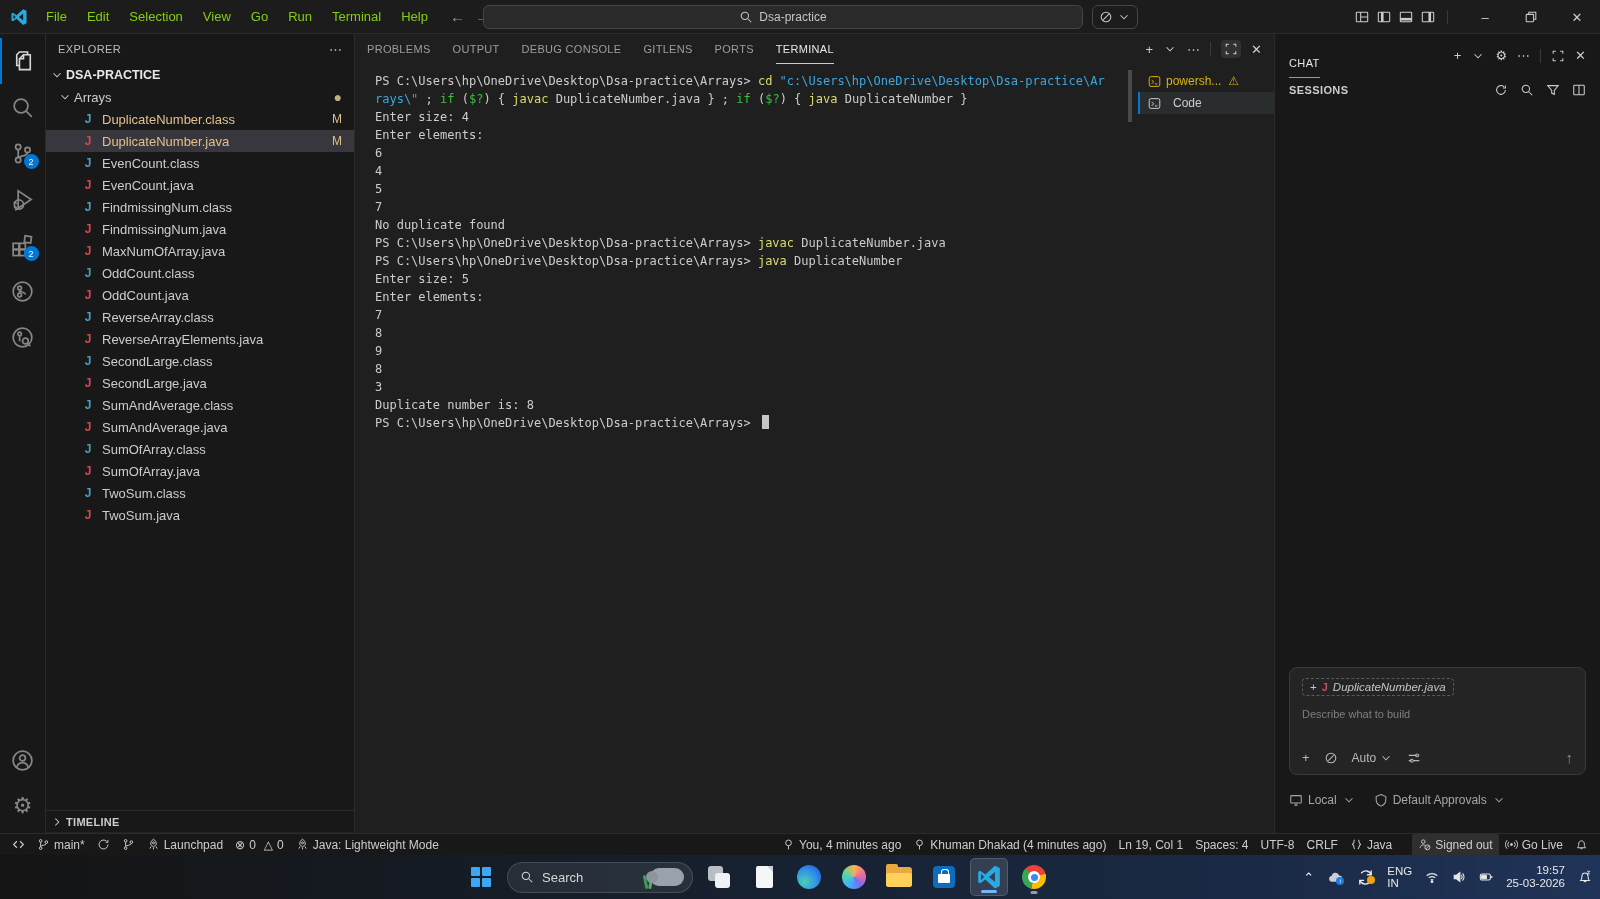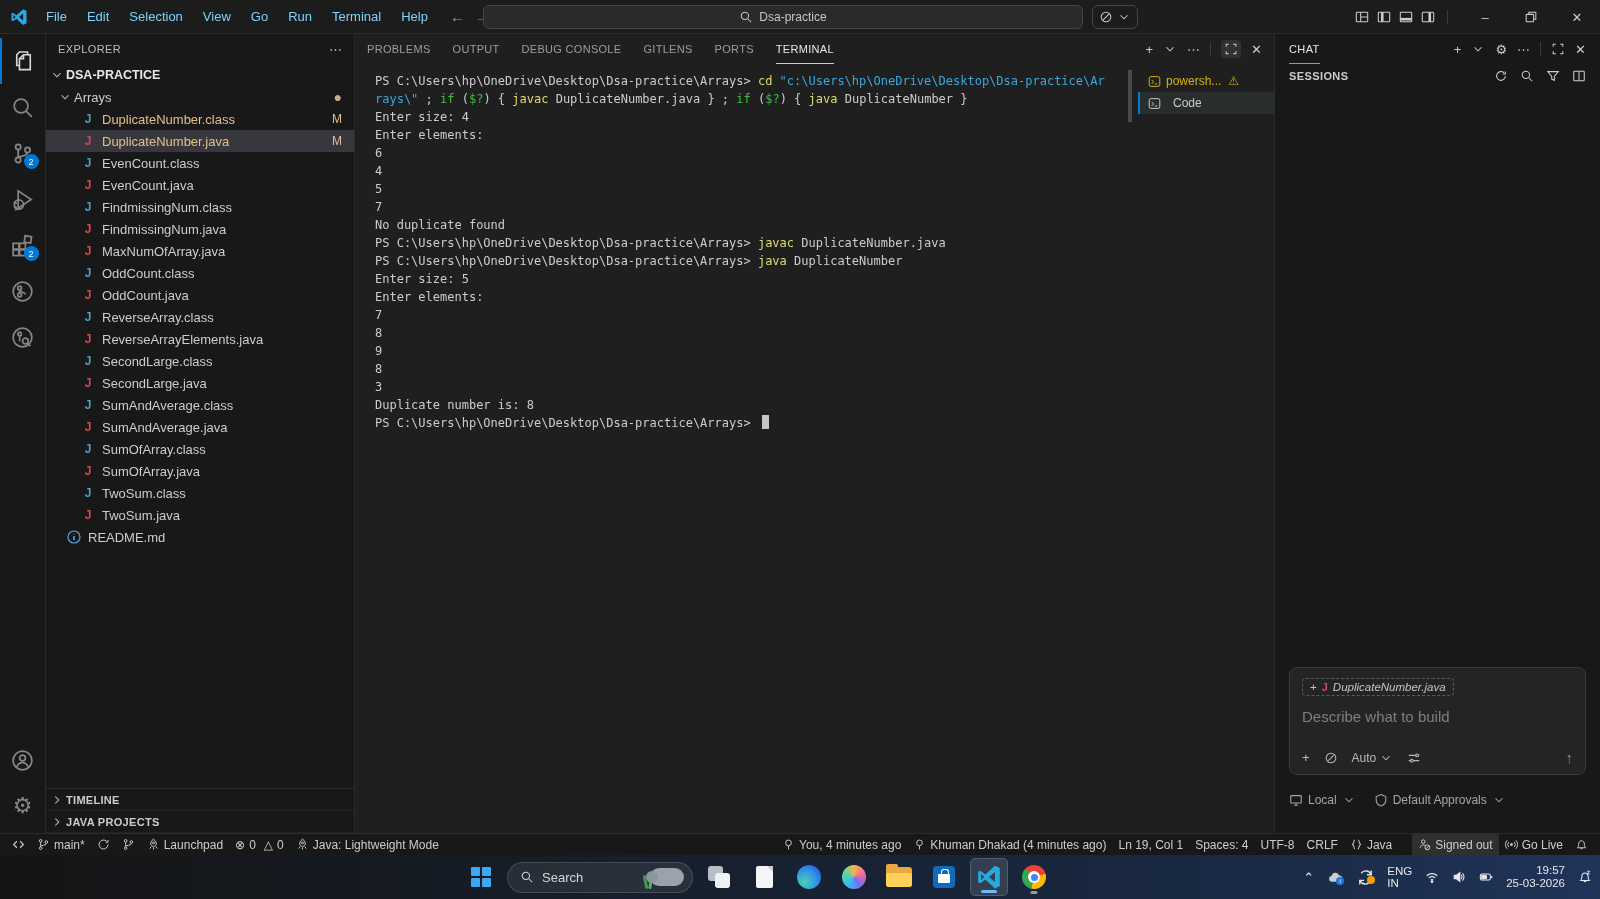--- a/index.html
+++ b/index.html
@@ -5,21 +5,21 @@
   * { margin:0; padding:0; box-sizing:border-box; }
   html,body { width:1600px; height:899px; overflow:hidden; background:#1f1f1f;
     font-family:"Liberation Sans", sans-serif; color:#cccccc; font-size:13px; }
   .app { width:1600px; height:899px; display:flex; flex-direction:column; }
 
   
   .titlebar { height:34px; background:#1c1c1c; display:flex; align-items:center;
     border-bottom:1px solid #2b2b2b; position:relative; flex:0 0 34px; }
   .vscode-logo { width:18px; height:18px; margin:0 10px 0 10px; }
   .menus { display:flex; gap:4px; }
-  .menu-item { padding:3px 8px; border-radius:5px; color:#7dd3fc; cursor:default; }
+  .menu-item { padding:3px 8px; border-radius:5px; color:#84cc16; cursor:default; }
   .nav-arrows { display:flex; gap:10px; margin-left:14px; color:#9d9d9d; font-size:15px; }
   .cmd-center { position:absolute; left:483px; top:5px; width:600px; height:24px;
     background:#2a2a2a; border:1px solid #454545; border-radius:6px; display:flex;
     align-items:center; justify-content:center; gap:6px; color:#c5c5c5; font-size:12px; }
   .copilot-btn { position:absolute; left:1092px; top:5px; height:24px; padding:0 6px;
     border:1px solid #454545; border-radius:6px; display:flex; align-items:center; gap:4px; color:#c5c5c5;}
   .tb-right { position:absolute; right:0; top:0; height:34px; display:flex; align-items:center; }
   .layout-icons { display:flex; gap:8px; margin-right:14px; padding-right:12px; border-right:1px solid #3a3a3a; }
   .layout-icons svg { width:15px; height:15px; }
   .win-btn { width:46px; height:34px; display:flex; align-items:center; justify-content:center; color:#cccccc; font-size:13px; }
@@ -81,36 +81,36 @@
   .term-list { width:136px; flex:0 0 136px; padding-top:6px; }
   .tl-item { height:22px; display:flex; align-items:center; gap:5px; padding-left:8px;
     font-size:12px; color:#cccccc; border-left:2px solid transparent; }
   .tl-item.warnrow { color:#d8b40c; }
   .tl-item.selected { background:#2a2d2e; border-left:2px solid #0078d4;gap:12px; }
   .tl-item svg { width:13px; height:13px; }
 
   
   .chat { width:326px; flex:0 0 326px; background:#181818; border-left:1px solid #2b2b2b;
     display:flex; flex-direction:column; position:relative; }
-  .chat-header { height:30px; display:flex; align-items:center; padding:0 14px; }
+  .chat-header { height:30px; display:flex; align-items:flex-start; padding:0 14px;margin-top:14px; }
   .chat-tab { font-size:11px; color:#e7e7e7; letter-spacing:.4px; height:30px; display:flex;
     align-items:center; border-bottom:1px solid #4daafc; }
   .chat-actions { margin-left:auto; display:flex; align-items:center; gap:10px; color:#cccccc;}
   .chat-actions .sep { width:1px; height:14px; background:#3a3a3a; }
   .sessions-row { height:24px; display:flex; align-items:center; padding:0 14px; }
   .sessions-title { font-size:11px; font-weight:bold; color:#cccccc; letter-spacing:.4px;}
   .sessions-icons { margin-left:auto; display:flex; gap:12px; color:#cccccc; }
   .sessions-icons svg { width:14px; height:14px; }
   .chat-input { position:absolute; left:14px; right:14px; bottom:58px; height:108px;
     background:#242424; border:1px solid #3a3a3a; border-radius:8px; padding:10px 12px; }
   .chip { display:inline-flex; align-items:center; gap:5px; border:1px dashed #5a5a5a;
     border-radius:4px; padding:2px 7px; font-size:11.5px; color:#c5c5c5; }
   .chip .j { color:#cc4b52; font-weight:bold; font-size:11px;}
   .chip .name { font-style:italic; }
-  .chat-placeholder { margin-top:12px; color:#7f7f7f; font-size:15px; }
+  .chat-placeholder { margin-top:12px; color:#7f7f7f; font-size:11px; }
   .chat-input-row { position:absolute; left:12px; right:12px; bottom:8px; display:flex;
     align-items:center; gap:14px; color:#b8b8b8; }
   .auto-select { display:flex; align-items:center; gap:3px; font-size:12px; }
   .send { margin-left:auto; color:#8a8a8a; font-size:15px; }
   .chat-footer { position:absolute; left:14px; right:14px; bottom:26px; display:flex;
     align-items:center; gap:18px; color:#a6a6a6; font-size:12px; }
   .cf-item { display:flex; align-items:center; gap:5px; }
   .cf-item svg { width:13px; height:13px; }
 
   
@@ -439,47 +439,30 @@
               <span class="">SumOfArray.java</span>
             </div>
             <div class="row file">
               <span class="ficon class">J</span>
               <span class="">TwoSum.class</span>
             </div>
             <div class="row file">
               <span class="ficon java">J</span>
               <span class="">TwoSum.java</span>
             </div>
-            <div class="row file readme">
-              <span class="ficon">
-                <svg viewBox="0 0 16 16" fill="none" stroke="currentColor" stroke-width="1.2">
-                  <circle cx="8" cy="8" r="6" stroke="#4da6e8"></circle>
-                  <path d="M8 7v4M8 4.8v.4" stroke="#4da6e8" stroke-width="1.6"></path>
-                </svg>
-              </span>
-              <span class="">README.md</span>
-            </div>
           </div>
       </div>
       <div class="sb-sections">
         <div class="sb-section">
           <span class="chev" style="display: inline-flex;">
               <svg viewBox="0 0 16 16" fill="none" stroke="currentColor" stroke-width="1.2" style="width: 14px; height: 14px;">
                 <path d="m6 4 4 4-4 4"></path>
               </svg>
             </span>
           <span>TIMELINE</span>
-        </div>
-        <div class="sb-section">
-          <span class="chev" style="display: inline-flex;">
-              <svg viewBox="0 0 16 16" fill="none" stroke="currentColor" stroke-width="1.2" style="width: 14px; height: 14px;">
-                <path d="m6 4 4 4-4 4"></path>
-              </svg>
-            </span>
-          <span>JAVA PROJECTS</span>
         </div>
       </div>
     </div>
 
     <div class="panel">
       <div class="panel-tabs" id="panel-tabs">
           <span class="ptab">PROBLEMS</span>
           <span class="ptab">OUTPUT</span>
           <span class="ptab">DEBUG CONSOLE</span>
           <span class="ptab">GITLENS</span>

